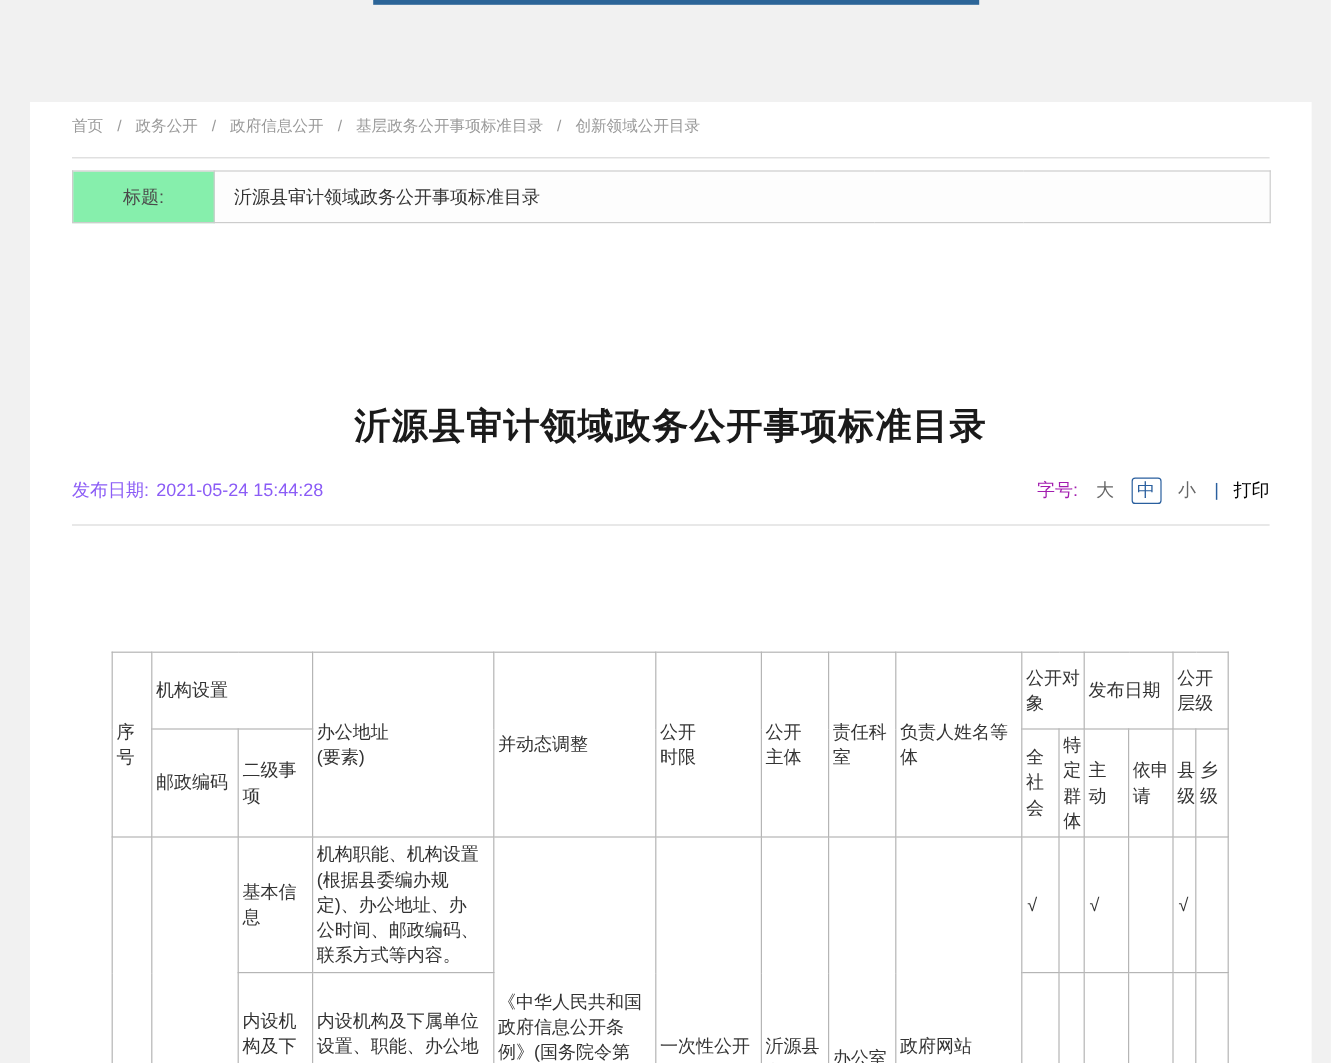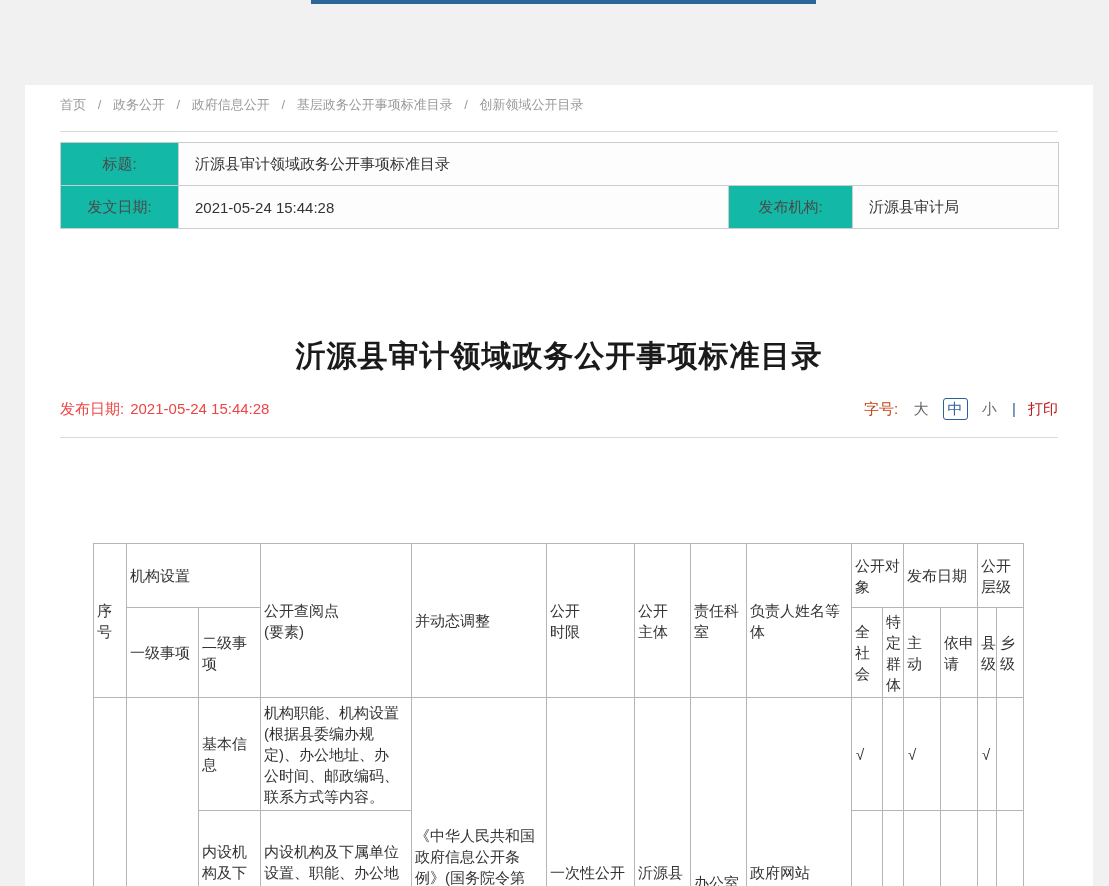--- a/index.html
+++ b/index.html
@@ -26,40 +26,40 @@
   .breadcrumb .sep { margin: 0 8px; color: #9a9a9a; }
   .divider { position: absolute; left: 35px; width: 998px; height: 0; border-top: 1px solid #d9d9d9; }
   .divider-breadcrumb { top: 46px; }
   .divider-article { top: 352px; }
   
   .meta-table {
     position: absolute; left: 35px; top: 57px; width: 998px;
     border-collapse: collapse; table-layout: fixed; font-size: 15px;
   }
   .meta-table td { border: 1px solid #cccccc; height: 40px; vertical-align: middle; }
-  .meta-table td.mlabel { background: #14b8a6; text-align: center; color: #4a4a4a; }
+  .meta-table td.mlabel { background: #86efac; text-align: center; color: #4a4a4a; }
   .meta-table td.mvalue { background: #fdfdfd; text-align: left; padding-left: 16px; color: #333; }
   
   .doc-title {
     position: absolute; left: 35px; top: 250px; width: 998px; margin: 0;
     text-align: center; font-size: 30px; font-weight: bold; color: #1a1a1a;
     line-height: 42px; letter-spacing: 1px;
   }
   .date-row { position: absolute; left: 35px; top: 312px; width: 998px; height: 24px; line-height: 24px; font-size: 15px; }
-  .pub-date { float: left; color: #ef4444; }
+  .pub-date { float: left; color: #8b5cf6; }
   .pub-date .dl { margin-right: 6px; }
   .fontsize-controls { float: right; color: #666; }
-  .fs-label { color: #c2410c; margin-right: 6px; }
+  .fs-label { color: #a21caf; margin-right: 6px; }
   .fs-opt { color: #666; text-decoration: none; cursor: pointer; margin: 0 5px; }
   .fs-opt.selected {
     color: #2a5f9e; border: 1px solid #2a5f9e; border-radius: 3px;
     padding: 1px 4px 2px 4px;
   }
   .fs-divider { color: #2a5f9e; margin: 0 8px 0 6px; }
-  .print-link { color: #b91c1c; text-decoration: none; cursor: pointer; }
+  .print-link { color: #000000; text-decoration: none; cursor: pointer; }
   
   .catalog-table {
     position: absolute; left: 68px; top: 458px; width: 930px;
     border-collapse: collapse; table-layout: fixed;
     font-size: 15px; line-height: 21px; color: #333;
   }
   .catalog-table td {
     border: 1px solid #b5b5b5; vertical-align: middle; text-align: left;
     padding: 2px 3px; white-space: pre-line; overflow: hidden;
   }
@@ -97,26 +97,20 @@
     <colgroup>
         <col style="width:118px">
         <col style="width:550px">
         <col style="width:124px">
         <col style="width:206px">
       </colgroup>
     <tbody>
         <tr>
       <td class="mlabel">标题:</td>
       <td class="mvalue" colspan="3">沂源县审计领域政务公开事项标准目录</td>
-    </tr>
-    <tr>
-      <td class="mlabel">发文日期:</td>
-      <td class="mvalue">2021-05-24 15:44:28</td>
-      <td class="mlabel">发布机构:</td>
-      <td class="mvalue">沂源县审计局</td>
     </tr>
   </tbody>
     </table>
 
   <h1 class="doc-title">沂源县审计领域政务公开事项标准目录</h1>
 
   <div class="date-row">
     <div class="pub-date">
       <span class="dl">发布日期:</span><span>2021-05-24 15:44:28</span>
     </div>
@@ -148,39 +142,39 @@
         <col style="width:37px">
       <col style="width:37px">
         <col style="width:19px">
         <col style="width:27px">
     </colgroup>
     <tbody>
         <tr class="hrow-a">
       <td rowspan="2">序
 号</td>
       <td colspan="2">机构设置</td>
-      <td rowspan="2">公开查阅点
+      <td rowspan="2">办公地址
 (要素)</td>
       <td rowspan="2">并动态调整</td>
       <td rowspan="2">公开
 时限</td>
       <td rowspan="2">公开
 主体</td>
       <td rowspan="2">责任科
 室</td>
       <td rowspan="2">负责人姓名等
 体</td>
       <td colspan="2">公开对
 象</td>
       <td colspan="2">发布日期</td>
       <td colspan="2">公开
 层级</td>
     </tr>
     <tr class="hrow-b">
-      <td>一级事项</td>
+      <td>邮政编码</td>
       <td>二级事
 项</td>
       <td>全社
 会</td>
       <td>特
 定
 群
 体</td>
       <td>主
 动</td>

